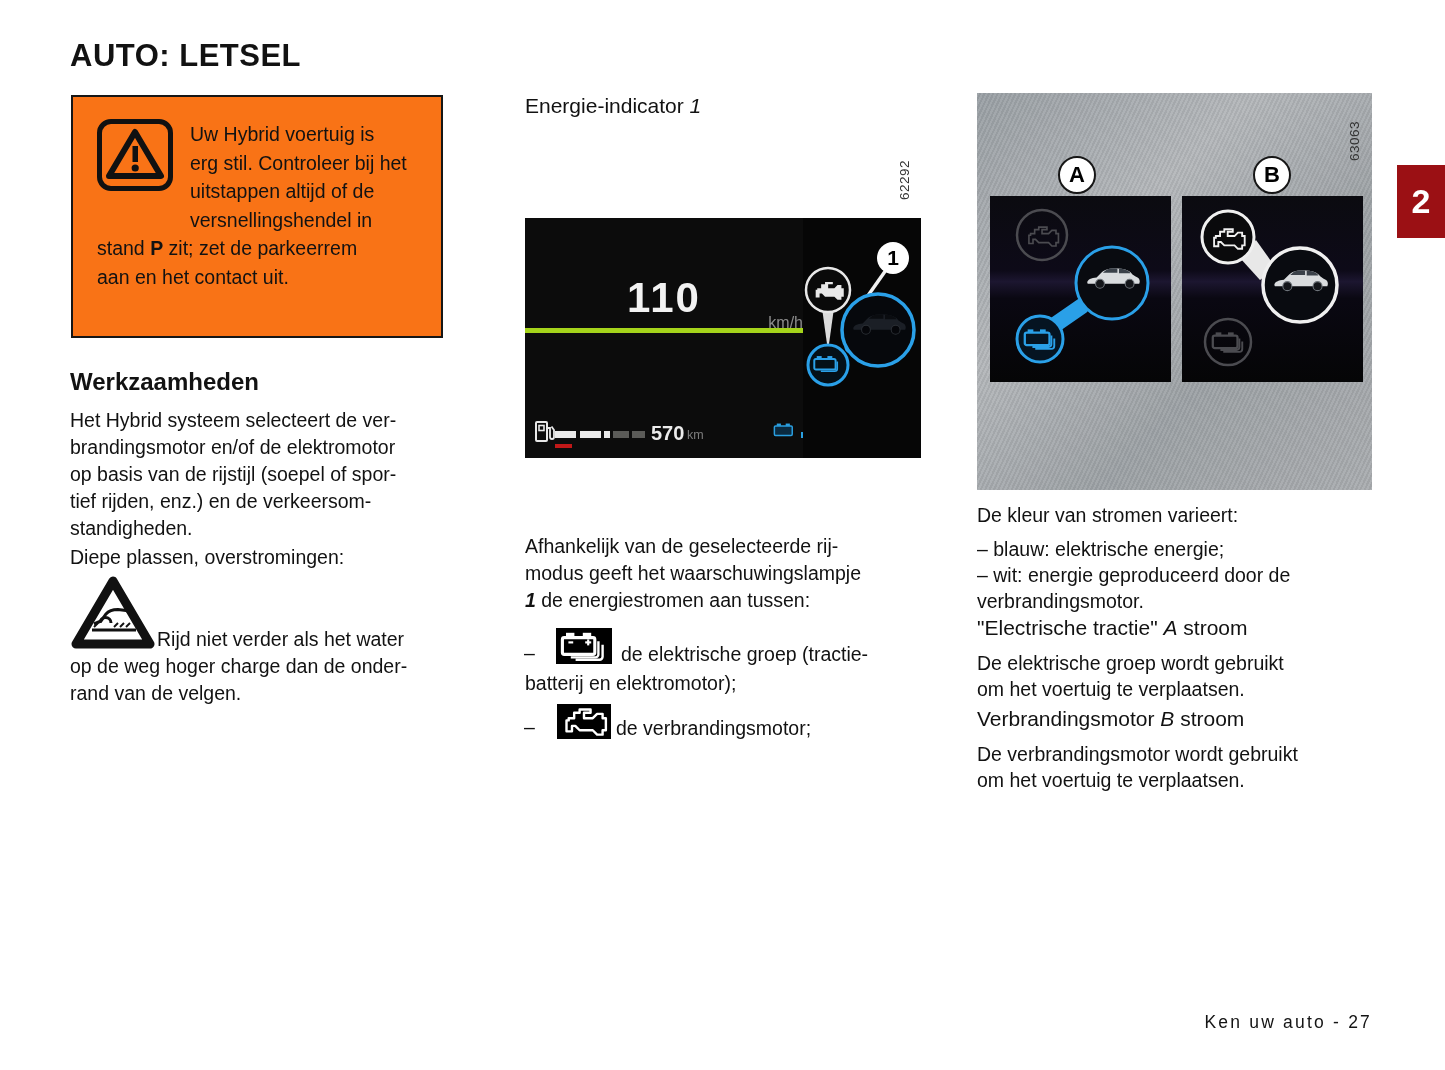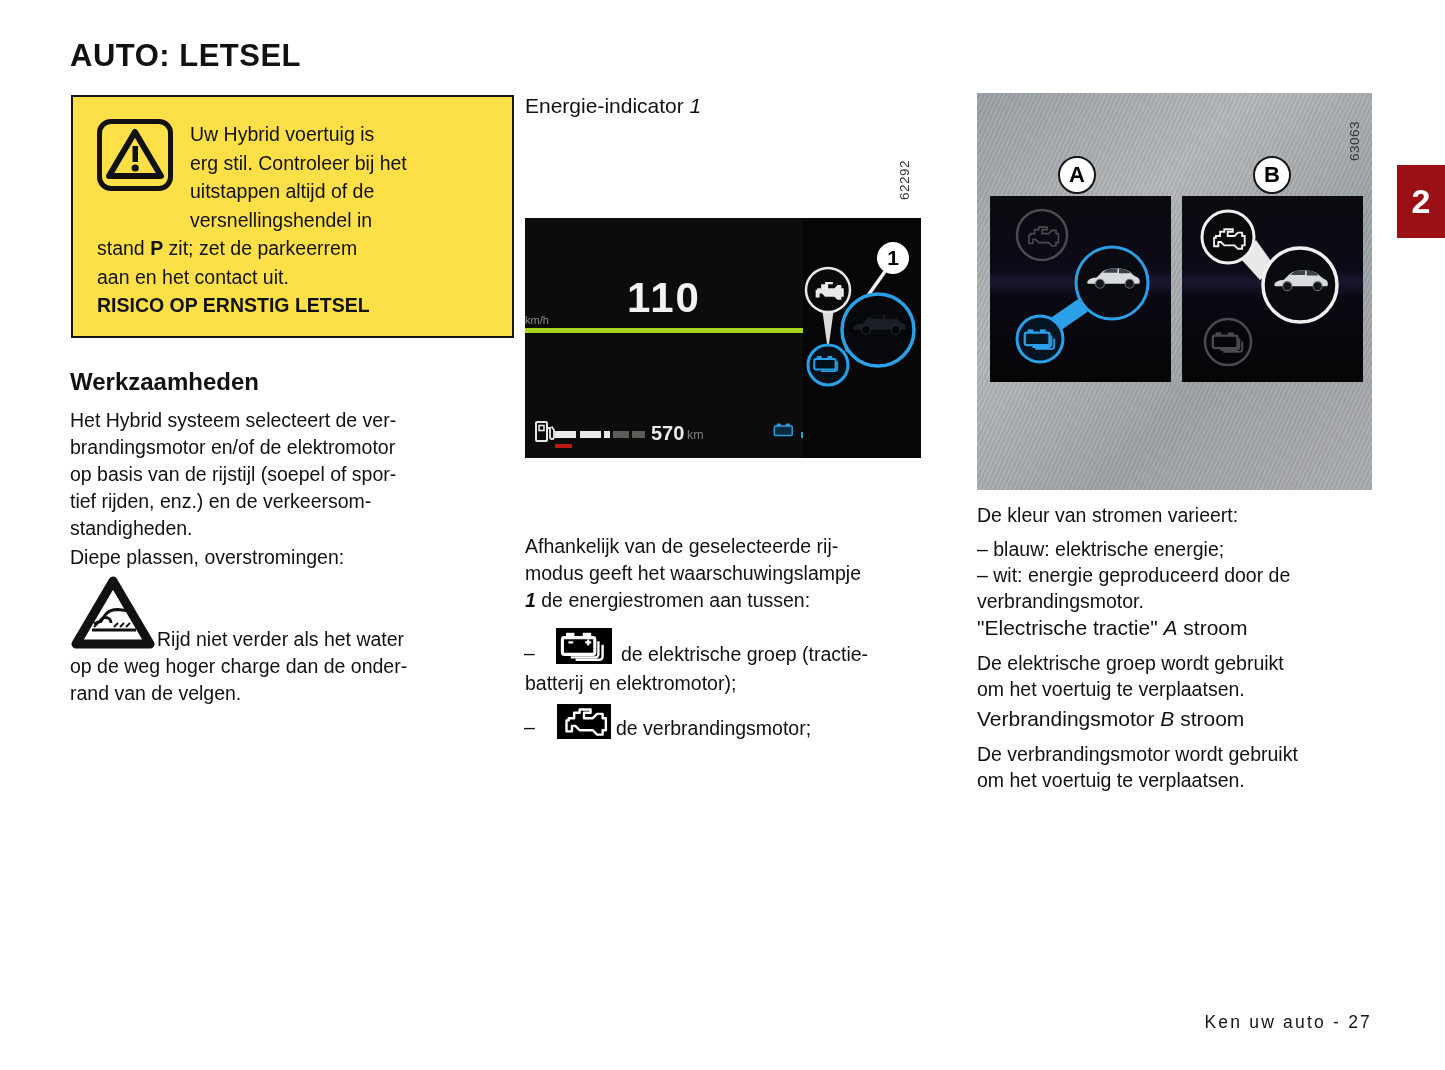--- a/index.html
+++ b/index.html
@@ -6,28 +6,28 @@
   body{width:1445px;height:1070px;background:#ffffff;position:relative;overflow:hidden;
        font-family:"Liberation Sans",sans-serif;color:#121212}
   .abs{position:absolute}
   .nw{white-space:nowrap}
   .t{font-size:19.5px;line-height:27px;white-space:nowrap;color:#121212}
   .b{font-weight:bold}
   .i{font-style:italic}
   .title{font-size:31px;font-weight:bold;letter-spacing:.5px}
   .h-sec{font-size:24px;font-weight:bold}
   .h-sub{font-size:21px;font-weight:normal}
-  .warnbox{width:443px;height:243px;background:#fde047;border:2px solid #161616;box-sizing:border-box}
+  .warnbox{width:372px;height:243px;background:#f97316;border:2px solid #161616;box-sizing:border-box}
   .warn-icon{left:24px;top:22px;width:76px;height:72px;border:5px solid #111;border-radius:14px;position:absolute;box-sizing:border-box}
   .wline{position:absolute;font-size:19.5px;white-space:nowrap}
   .fignum{writing-mode:vertical-rl;transform:rotate(180deg);font-size:13.5px;color:#333;letter-spacing:.5px}
   
   .display{width:396px;height:240px;background:#0c0c0c}
   .speed{left:0;top:56px;width:278px;text-align:center;font-size:42px;font-weight:bold;color:#f2f2f2;letter-spacing:2px}
-  .kmh{left:0;top:96px;width:278px;text-align:left;font-size:11px;color:#8b8b8b}
+  .kmh{left:0;top:96px;width:278px;text-align:right;font-size:16px;color:#8b8b8b}
   .gline{left:0;top:110px;width:278px;height:5px;background:#a5d41b}
   .gauge{left:28px;top:126px;width:220px;height:49px;background:#1d2421}
   .eco-zone{left:75px;top:0;width:69px;height:49px;background:#2e3b34}
   .tick{position:absolute;top:0;width:2px;background:#d7dbd5}
   .gbar{left:109px;top:17px;width:55px;height:13px;background:#b4b9b0}
   .gcap{left:161px;top:15px;width:4px;height:17px;background:#ffffff}
   .glab{position:absolute;bottom:3px;font-size:15px}
   .seg{position:absolute;height:7px}
   .rpanel{left:278px;top:0;width:118px;height:240px;background:#060606}
   .balloon{border-radius:50%;background:#fff;color:#000;font-weight:bold;display:flex;align-items:center;justify-content:center}
@@ -56,21 +56,20 @@
       <rect x="30.5" y="22" width="5.5" height="16" fill="#111"></rect>
       <circle cx="33.2" cy="44" r="3.6" fill="#111"></circle>
     </svg>
   </div>
   <div class="wline" style="left:117px;top:26px">Uw Hybrid voertuig is</div>
   <div class="wline" style="left:117px;top:54.5px">erg stil. Controleer bij het</div>
   <div class="wline" style="left:117px;top:83px">uitstappen altijd of de</div>
   <div class="wline" style="left:117px;top:111.5px">versnellingshendel in</div>
   <div class="wline" style="left:24px;top:140px"><span>stand </span><span class="b">P</span><span> zit; zet de parkeerrem</span></div>
   <div class="wline" style="left:24px;top:168.5px">aan en het contact uit.</div>
-  <div class="wline b" style="left:24px;top:197px">RISICO OP ERNSTIG LETSEL</div>
 </div>
 
 <div class="abs h-sec nw" style="left:70px;top:368px">Werkzaamheden</div>
 
 <div class="abs t" style="left:70px;top:407px">Het Hybrid systeem selecteert de ver-</div>
 <div class="abs t" style="left:70px;top:434px">brandingsmotor en/of de elektromotor</div>
 <div class="abs t" style="left:70px;top:461px">op basis van de rijstijl (soepel of spor-</div>
 <div class="abs t" style="left:70px;top:488px">tief rijden, enz.) en de verkeersom-</div>
 <div class="abs t" style="left:70px;top:515px">standigheden.</div>
 <div class="abs t" style="left:70px;top:544px">Diepe plassen, overstromingen:</div>

